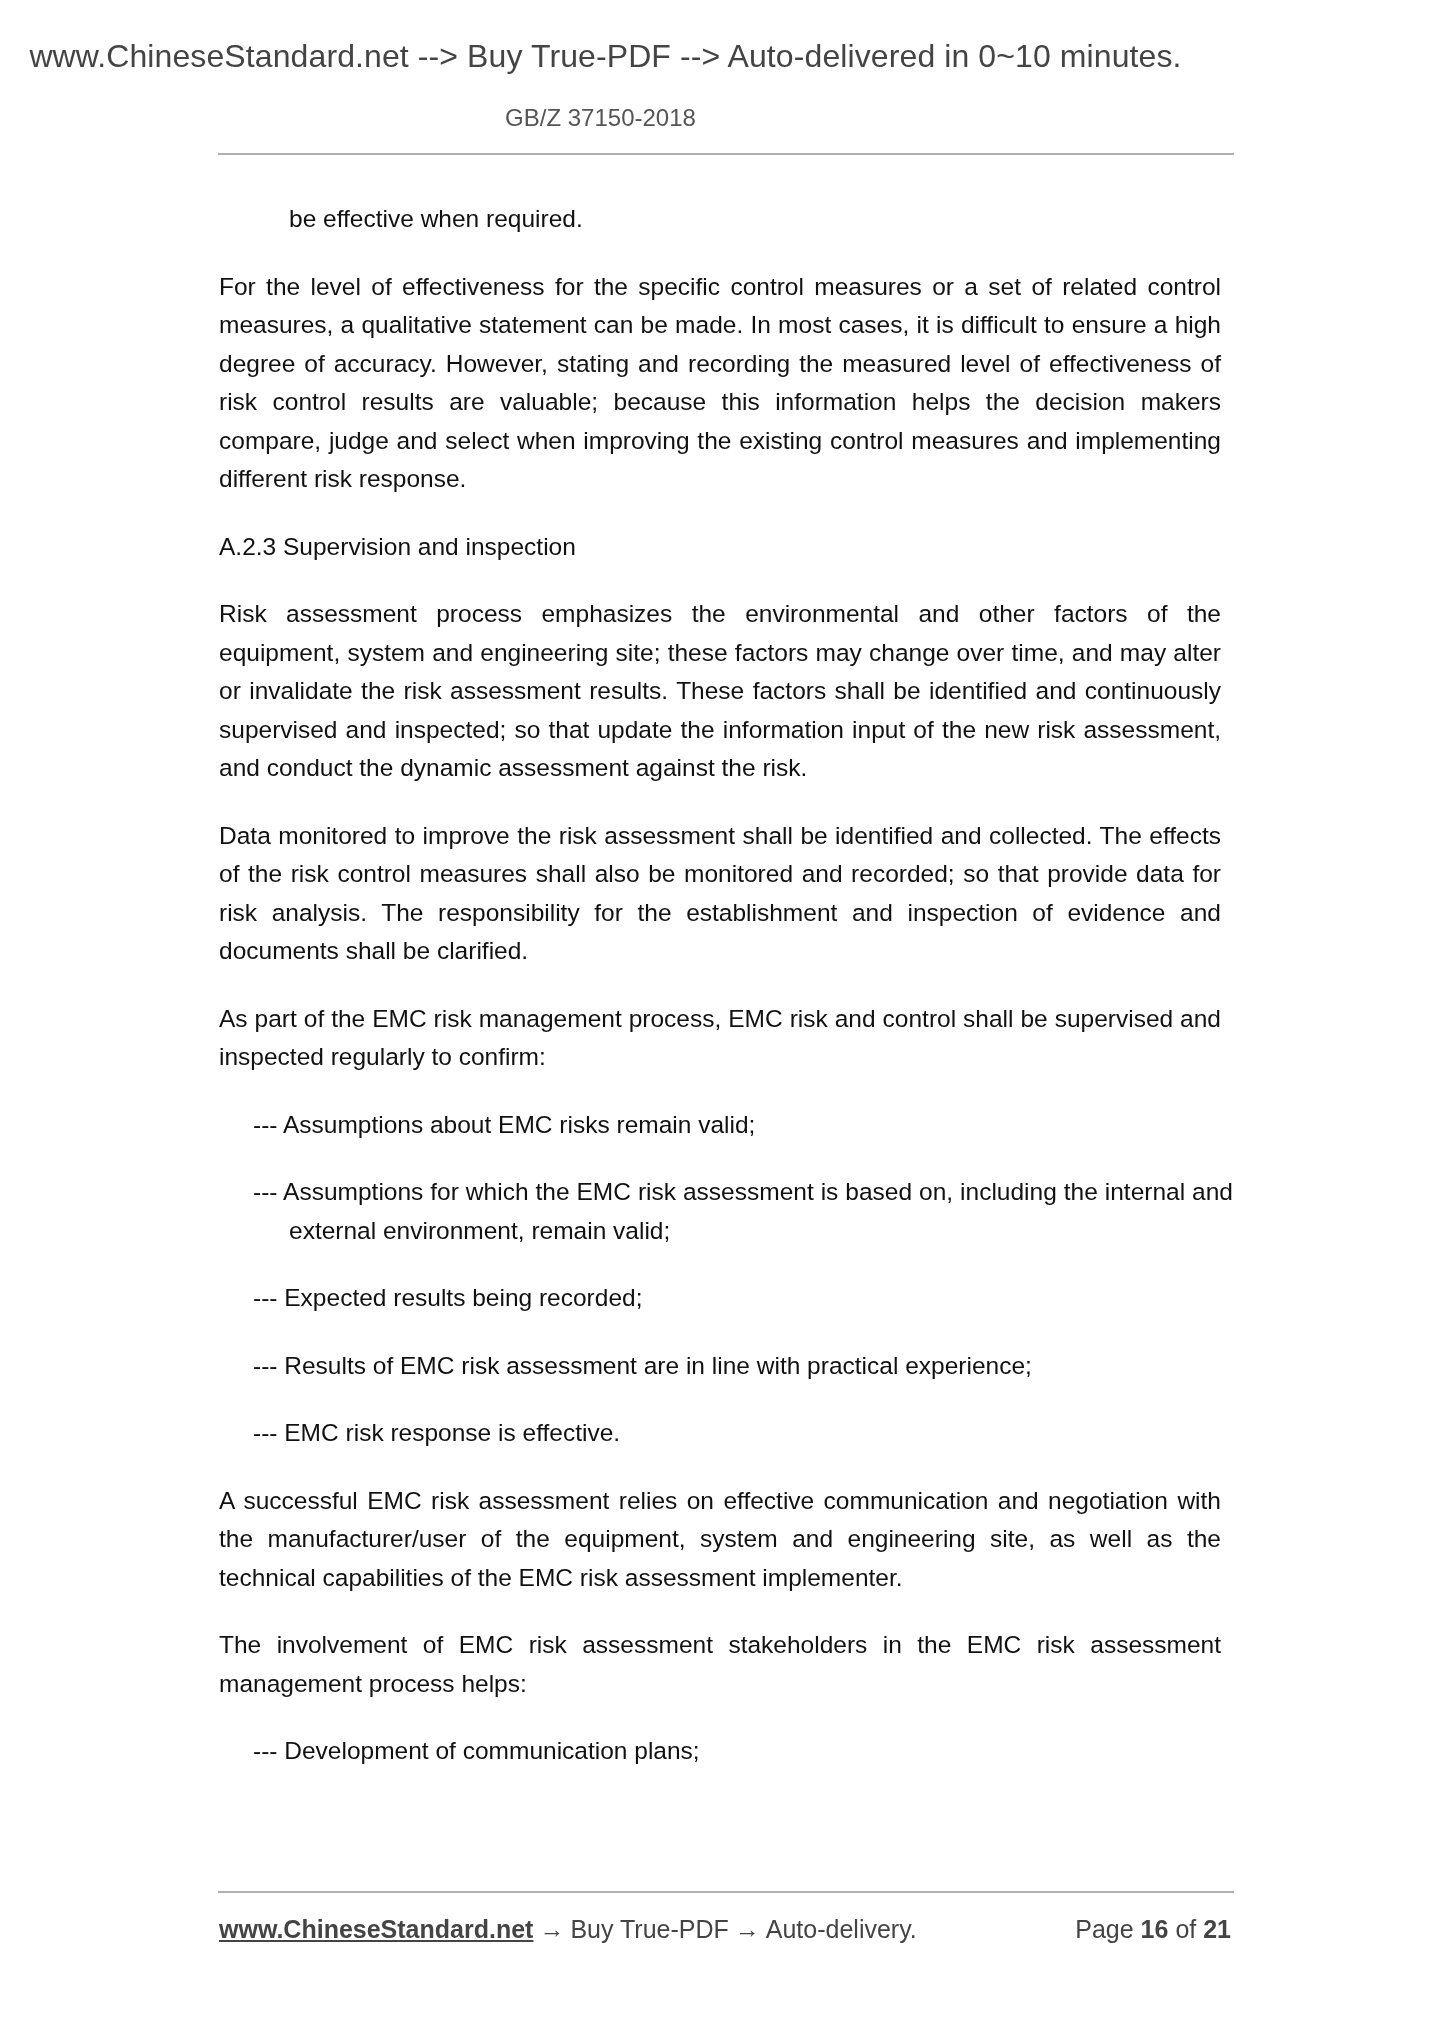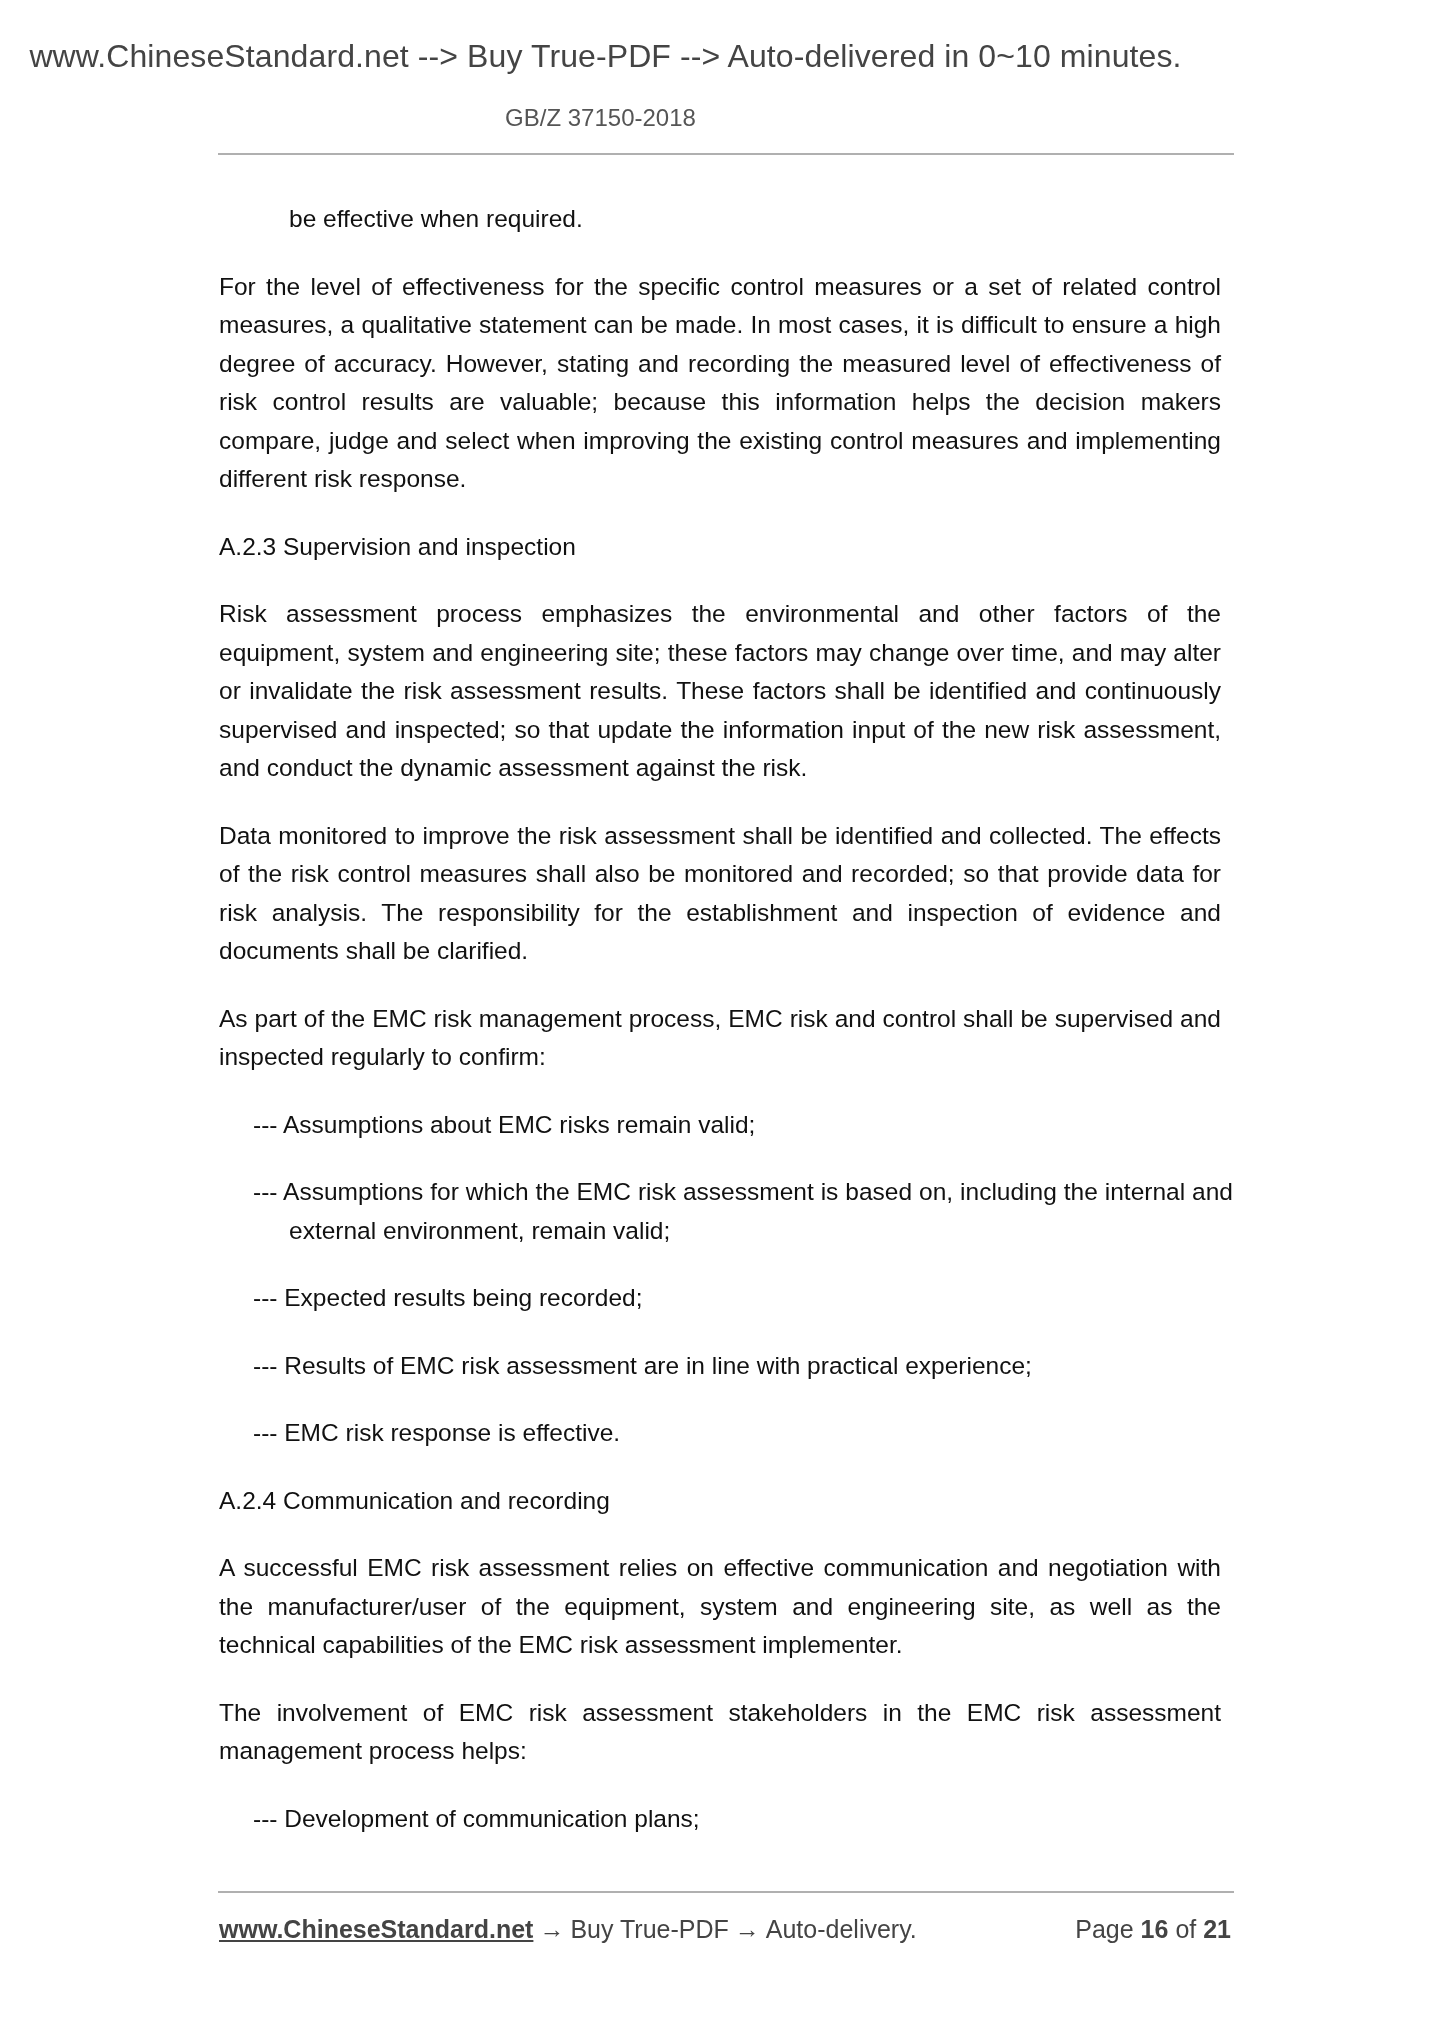--- a/index.html
+++ b/index.html
@@ -56,21 +56,20 @@
   <h3>A.2.3 Supervision and inspection</h3>
   <p>Risk assessment process emphasizes the environmental and other factors of the equipment, system and engineering site; these factors may change over time, and may alter or invalidate the risk assessment results. These factors shall be identified and continuously supervised and inspected; so that update the information input of the new risk assessment, and conduct the dynamic assessment against the risk.</p>
   <p>Data monitored to improve the risk assessment shall be identified and collected. The effects of the risk control measures shall also be monitored and recorded; so that provide data for risk analysis. The responsibility for the establishment and inspection of evidence and documents shall be clarified.</p>
   <p>As part of the EMC risk management process, EMC risk and control shall be supervised and inspected regularly to confirm:</p>
   <div class="dash-item">--- Assumptions about EMC risks remain valid;</div>
   <div class="dash-item hang">--- Assumptions for which the EMC risk assessment is based on, including the internal and external environment, remain valid;</div>
   <div class="dash-item">--- Expected results being recorded;</div>
   <div class="dash-item">--- Results of EMC risk assessment are in line with practical experience;</div>
   <div class="dash-item">--- EMC risk response is effective.</div>
 
-  <h3>A.2.4 Communication and recording</h3>
   <p>A successful EMC risk assessment relies on effective communication and negotiation with the manufacturer/user of the equipment, system and engineering site, as well as the technical capabilities of the EMC risk assessment implementer.</p>
   <p>The involvement of EMC risk assessment stakeholders in the EMC risk assessment management process helps:</p>
   <div class="dash-item">--- Development of communication plans;</div>
 </div>
 
 <div class="footer-rule"></div>
 <div class="footer">
   <span>
     <a>www.ChineseStandard.net</a><span class="arrow">→</span><span>Buy True-PDF</span><span class="arrow">→</span><span>Auto-delivery.</span>
   </span>

